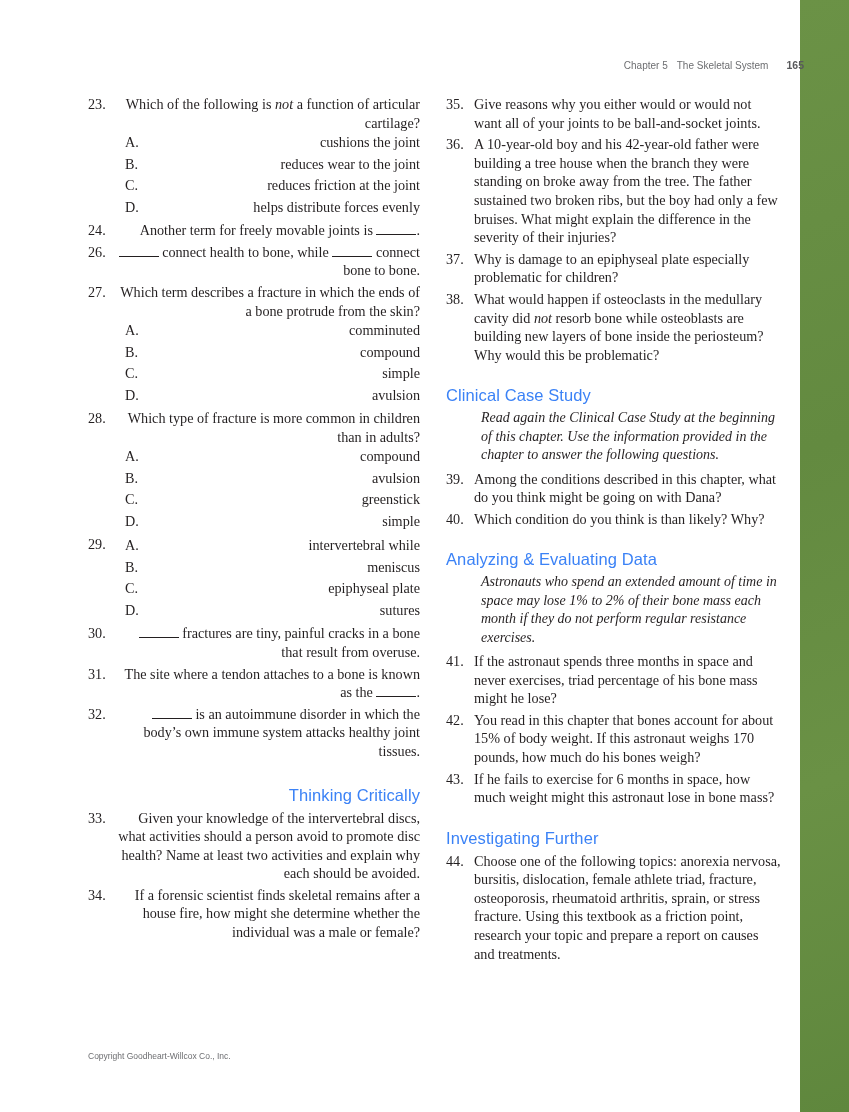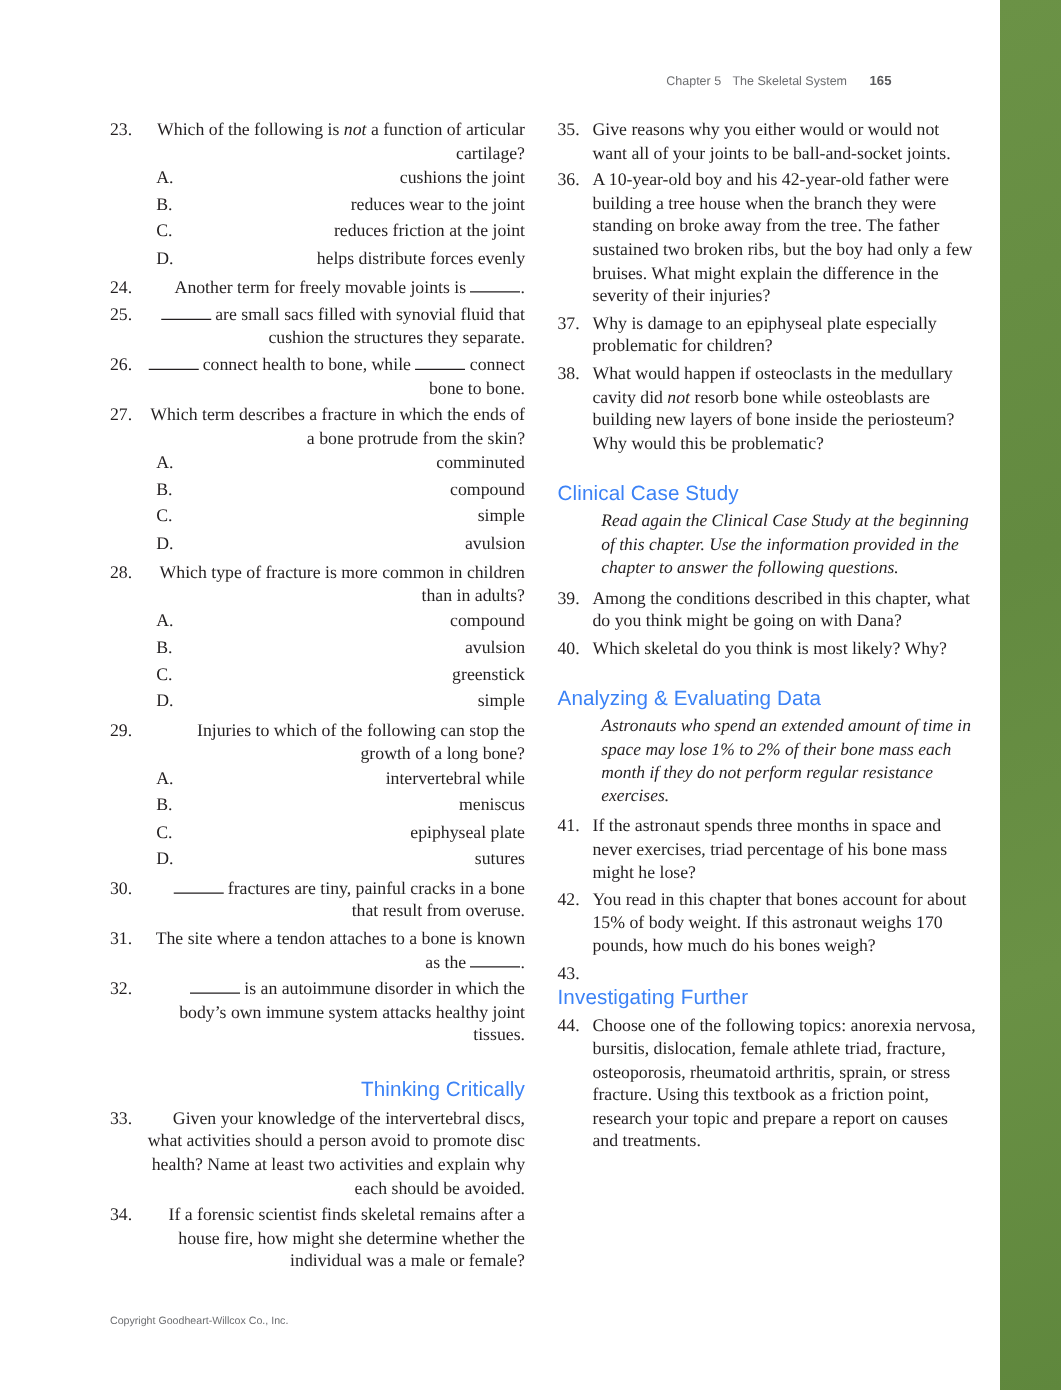--- a/index.html
+++ b/index.html
@@ -7,23 +7,23 @@
     width: 849px; height: 1112px; position: relative; overflow: hidden;
     background: #ffffff;
     font-family: "Liberation Serif", "DejaVu Serif", serif;
     color: #231f20;
   }
   .green-bar {
     position: absolute; left: 800px; top: 0; width: 49px; height: 1112px;
     background: linear-gradient(160deg, #6b9246 0%, #638a40 40%, #6a9145 70%, #5f873d 100%);
   }
   .running-head {
-    position: absolute; top: 59px; left: 533px; width: 256px;
+    position: absolute; top: 59px; left: 548px; width: 256px;
     font-family: "Liberation Sans", "DejaVu Sans", sans-serif;
-    font-size: 10px; color: #6d6e71; white-space: nowrap;
+    font-size: 10px; color: #6d6e71; text-align: right; white-space: nowrap;
   }
   .running-head .sep { display: inline-block; width: 9px; }
   .running-head .page-num {
     font-weight: bold; color: #58595b; font-size: 10.5px; margin-left: 18px;
   }
   .col { position: absolute; top: 95px; }
   .col.left { left: 88px; width: 332px; text-align: right; }
   .col.right { left: 446px; width: 335px; }
   .q {
     position: relative; padding-left: 28px;
@@ -76,24 +76,20 @@
       <div class="opt"><span class="letter">C.</span><span>reduces friction at the joint</span></div>
       <div class="opt"><span class="letter">D.</span><span>helps distribute forces evenly</span></div>
     </div>
   </div>
 
   <div class="q">
     <span class="num">24.</span>
     <span>Another term for freely movable joints is </span><span class="blank"></span><span>.</span>
   </div>
 
-  <div class="q">
-    <span class="num">25.</span>
-    <span class="blank"></span><span> are small sacs filled with synovial fluid that cushion the structures they separate.</span>
-  </div>
 
   <div class="q">
     <span class="num">26.</span>
     <span class="blank"></span><span> connect health to bone, while </span><span class="blank"></span><span> connect bone to bone.</span>
   </div>
 
   <div class="q">
     <span class="num">27.</span>
     <span>Which term describes a fracture in which the ends of a bone protrude from the skin?</span>
     <div class="opts">
@@ -110,21 +106,20 @@
     <div class="opts">
       <div class="opt"><span class="letter">A.</span><span>compound</span></div>
       <div class="opt"><span class="letter">B.</span><span>avulsion</span></div>
       <div class="opt"><span class="letter">C.</span><span>greenstick</span></div>
       <div class="opt"><span class="letter">D.</span><span>simple</span></div>
     </div>
   </div>
 
   <div class="q">
     <span class="num">29.</span>
-    <span>Injuries to which of the following can stop the growth of a long bone?</span>
     <div class="opts">
       <div class="opt"><span class="letter">A.</span><span>intervertebral while</span></div>
       <div class="opt"><span class="letter">B.</span><span>meniscus</span></div>
       <div class="opt"><span class="letter">C.</span><span>epiphyseal plate</span></div>
       <div class="opt"><span class="letter">D.</span><span>sutures</span></div>
     </div>
   </div>
 
   <div class="q">
     <span class="num">30.</span>
@@ -175,36 +170,37 @@
 
   <div style="height:19px"></div>
   <h2 class="section-head">Clinical Case Study</h2>
   <div class="intro">Read again the Clinical Case Study at the beginning of this chapter. Use the information provided in the chapter to answer the following questions.</div>
   <div class="q">
     <span class="num">39.</span>
     <span>Among the conditions described in this chapter, what do you think might be going on with Dana?</span>
   </div>
   <div class="q">
     <span class="num">40.</span>
-    <span>Which skeletal do you think is most likely? Why?</span>
+    <span>Which condition do you think is than likely? Why?</span>
   </div>
 
   <div style="height:19px"></div>
   <h2 class="section-head">Analyzing &amp; Evaluating Data</h2>
   <div class="intro">Astronauts who spend an extended amount of time in space may lose 1% to 2% of their bone mass each month if they do not perform regular resistance exercises.</div>
   <div class="q">
     <span class="num">41.</span>
     <span>If the astronaut spends three months in space and never exercises, triad percentage of his bone mass might he lose?</span>
   </div>
   <div class="q">
     <span class="num">42.</span>
     <span>You read in this chapter that bones account for about 15% of body weight. If this astronaut weighs 170 pounds, how much do his bones weigh?</span>
   </div>
   <div class="q">
     <span class="num">43.</span>
+    <span>If he fails to exercise for 6 months in space, how much weight might this astronaut lose in bone mass?</span>
   </div>
 
   <div style="height:19px"></div>
   <h2 class="section-head">Investigating Further</h2>
   <div class="q">
     <span class="num">44.</span>
     <span>Choose one of the following topics: anorexia nervosa, bursitis, dislocation, female athlete triad, fracture, osteoporosis, rheumatoid arthritis, sprain, or stress fracture. Using this textbook as a friction point, research your topic and prepare a report on causes and treatments.</span>
   </div>
 </div>
 

